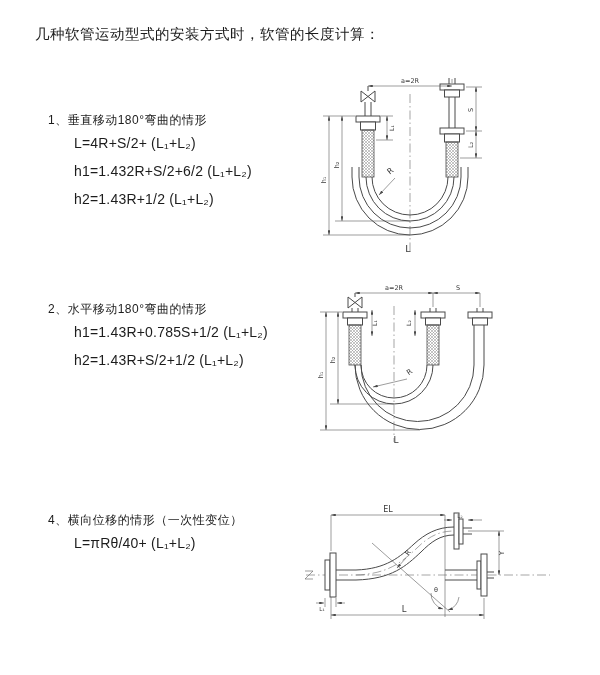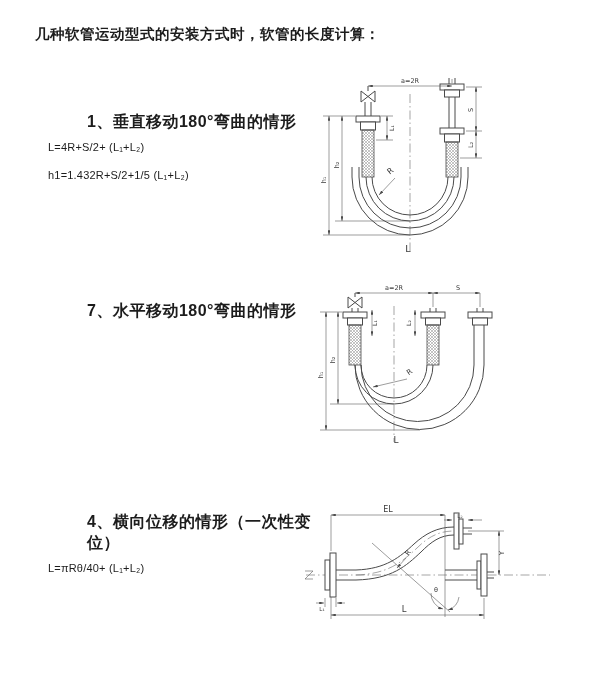--- a/index.html
+++ b/index.html
@@ -1,47 +1,50 @@
 <!DOCTYPE html>
 <html><head>
 <meta charset="utf-8">
 <style>
   html,body{margin:0;padding:0;}
   body{
     width:600px;height:675px;position:relative;background:#ffffff;overflow:hidden;
     font-family:"Liberation Sans","DejaVu Sans",sans-serif;color:#1c1c1c;
   }
-  .title{position:absolute;left:35px;top:25px;font-size:14.5px;font-weight:bold;letter-spacing:.5px;}
+  .title{position:absolute;left:35px;top:25px;font-size:14.5px;font-weight:normal;letter-spacing:.5px;}
   .sec{position:absolute;left:48px;width:275px;}
   #sec1{top:112px;} #sec2{top:301px;} #sec3{top:512px;}
-  .sec-h{font-size:16px;font-weight:bold;letter-spacing:.5px;margin-left:39px;}
-  .fx{font-size:11px;line-height:28px;letter-spacing:.2px;white-space:nowrap;}
+  .sec-h{font-size:12px;font-weight:normal;letter-spacing:.5px;}
+  .fx{margin-left:26px;font-size:14px;line-height:28px;letter-spacing:.2px;white-space:nowrap;}
   .fx:first-of-type{margin-top:3px;}
   svg.diag{position:absolute;}
   #d1{left:315px;top:70px;} #d2{left:312px;top:280px;} #d3{left:298px;top:503px;}
   .o{fill:none;stroke:#4a4a4a;stroke-width:1;}
   .fl{fill:#ffffff;stroke:#4a4a4a;stroke-width:1;}
   .d{fill:none;stroke:#5a5a5a;stroke-width:.6;}
   .cl{fill:none;stroke:#6a6a6a;stroke-width:.6;stroke-dasharray:9 3 1.5 3;}
   .dimt{font-size:6.5px;fill:#3a3a3a;font-family:"DejaVu Sans",sans-serif;}
   .mid{text-anchor:middle;}
 </style>
 </head>
 <body>
 
 <div class="title">几种软管运动型式的安装方式时，软管的长度计算：</div>
 
 <div class="sec" id="sec1">
   <div class="sec-h">1、垂直移动180°弯曲的情形</div>
   <div class="fx">L=4R+S/2+ (L₁+L₂)</div>
-  <div class="fx">h1=1.432R+S/2+1/5 (L₁+L₂)</div>
+  <div class="fx">h1=1.432R+S/2+6/2 (L₁+L₂)</div>
+  <div class="fx">h2=1.43R+1/2 (L₁+L₂)</div>
 </div>
 
 <div class="sec" id="sec2">
-  <div class="sec-h">7、水平移动180°弯曲的情形</div>
+  <div class="sec-h">2、水平移动180°弯曲的情形</div>
+  <div class="fx">h1=1.43R+0.785S+1/2 (L₁+L₂)</div>
+  <div class="fx">h2=1.43R+S/2+1/2 (L₁+L₂)</div>
 </div>
 
 <div class="sec" id="sec3">
   <div class="sec-h">4、横向位移的情形（一次性变位）</div>
   <div class="fx">L=πRθ/40+ (L₁+L₂)</div>
 </div>
 
 <svg class="diag" id="d1" width="280" height="195" viewBox="0 0 280 195">
   <defs>
     <pattern id="braidP" patternUnits="userSpaceOnUse" width="3" height="3">

